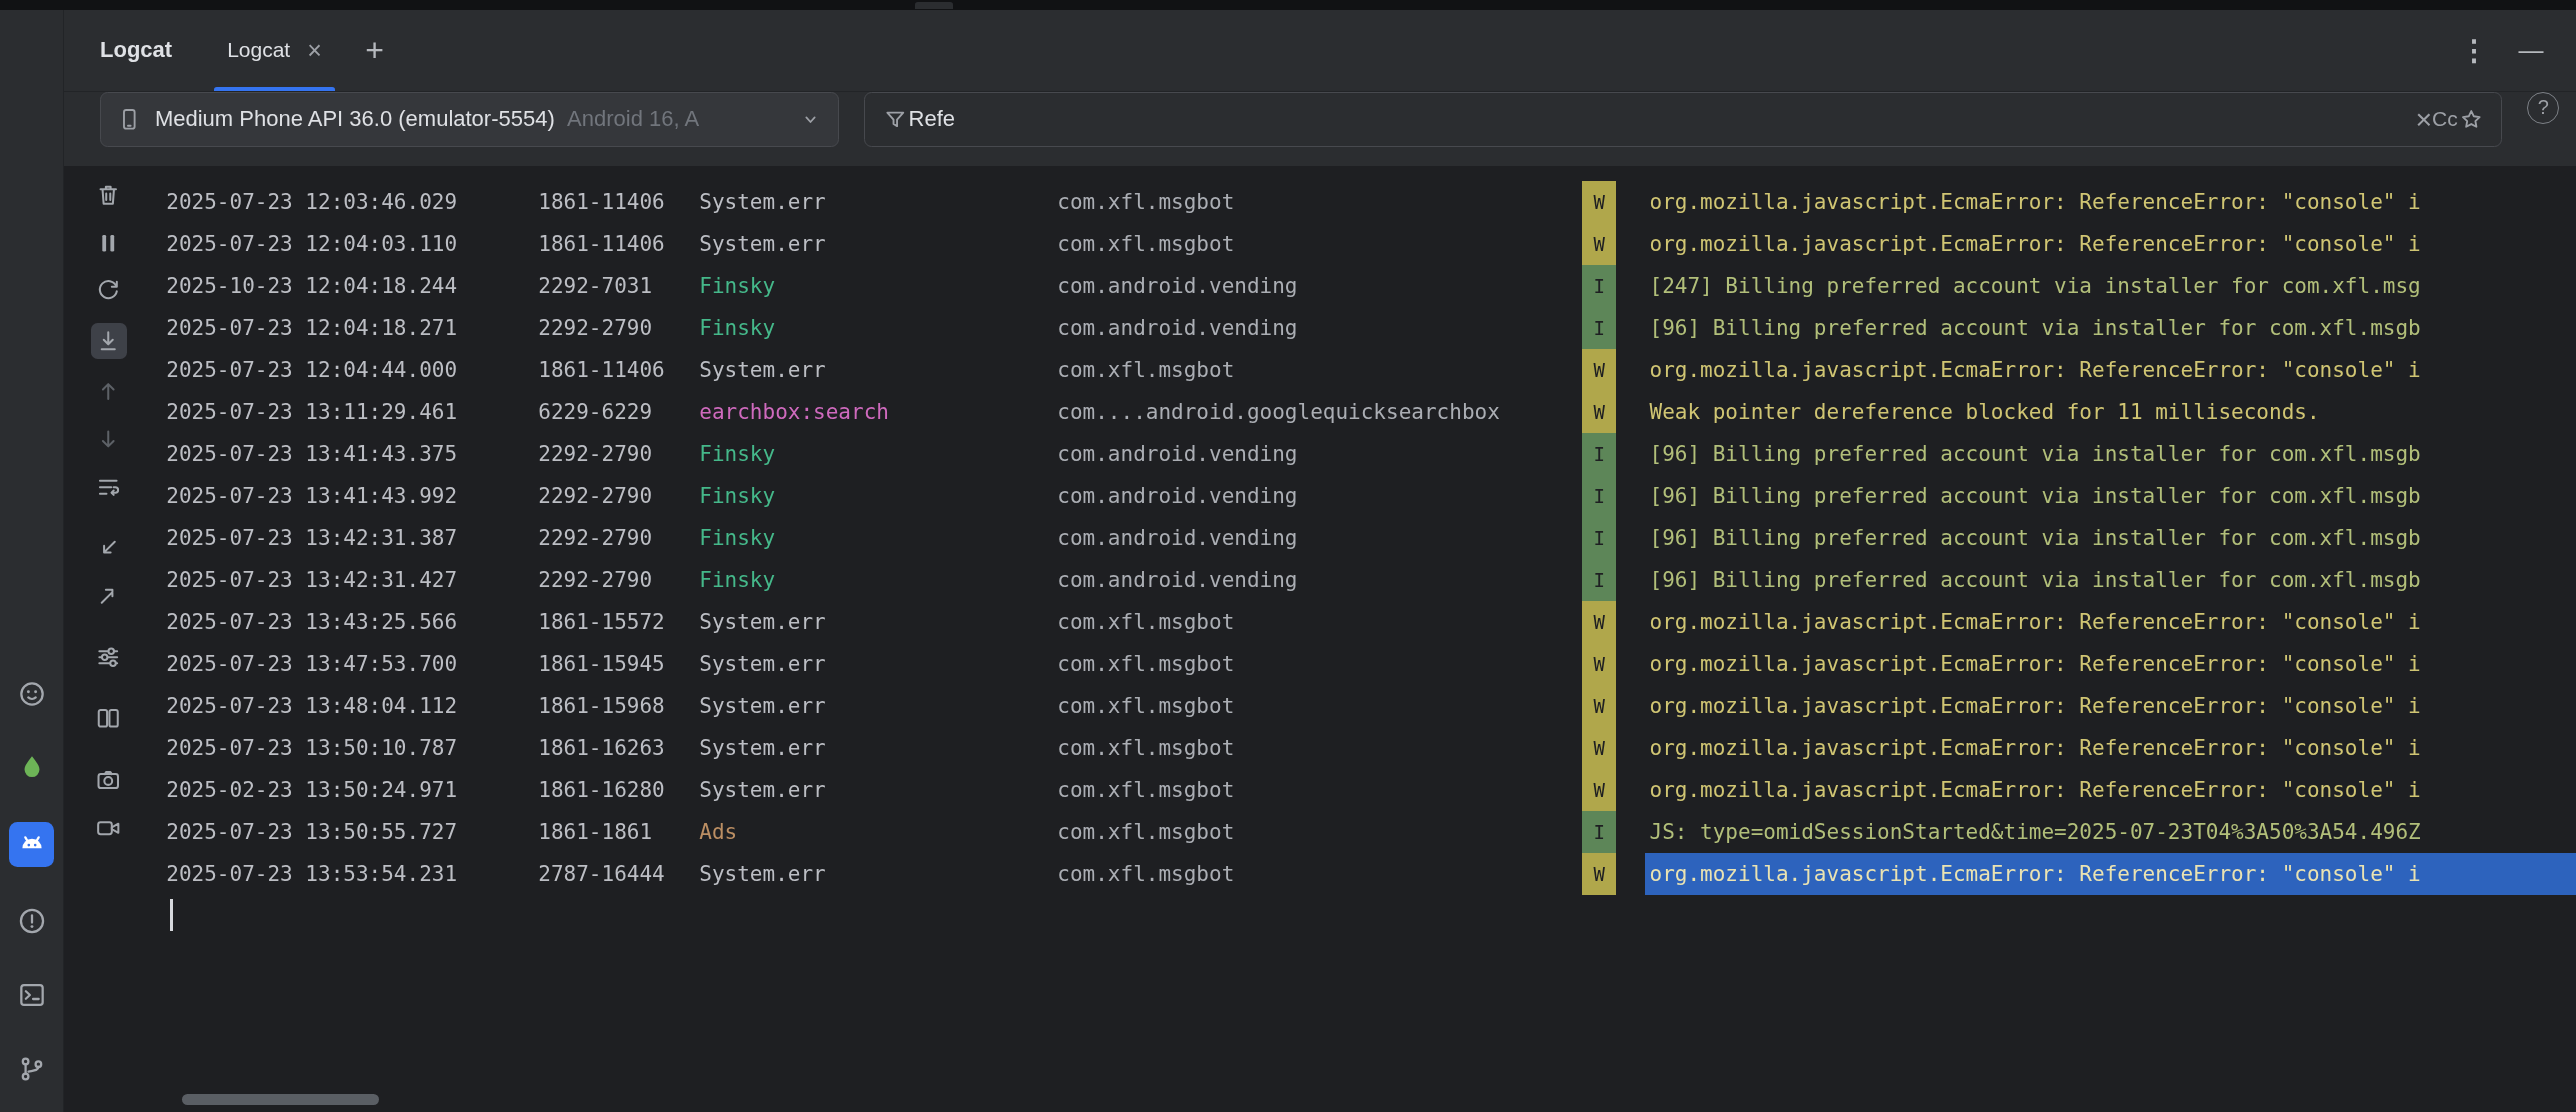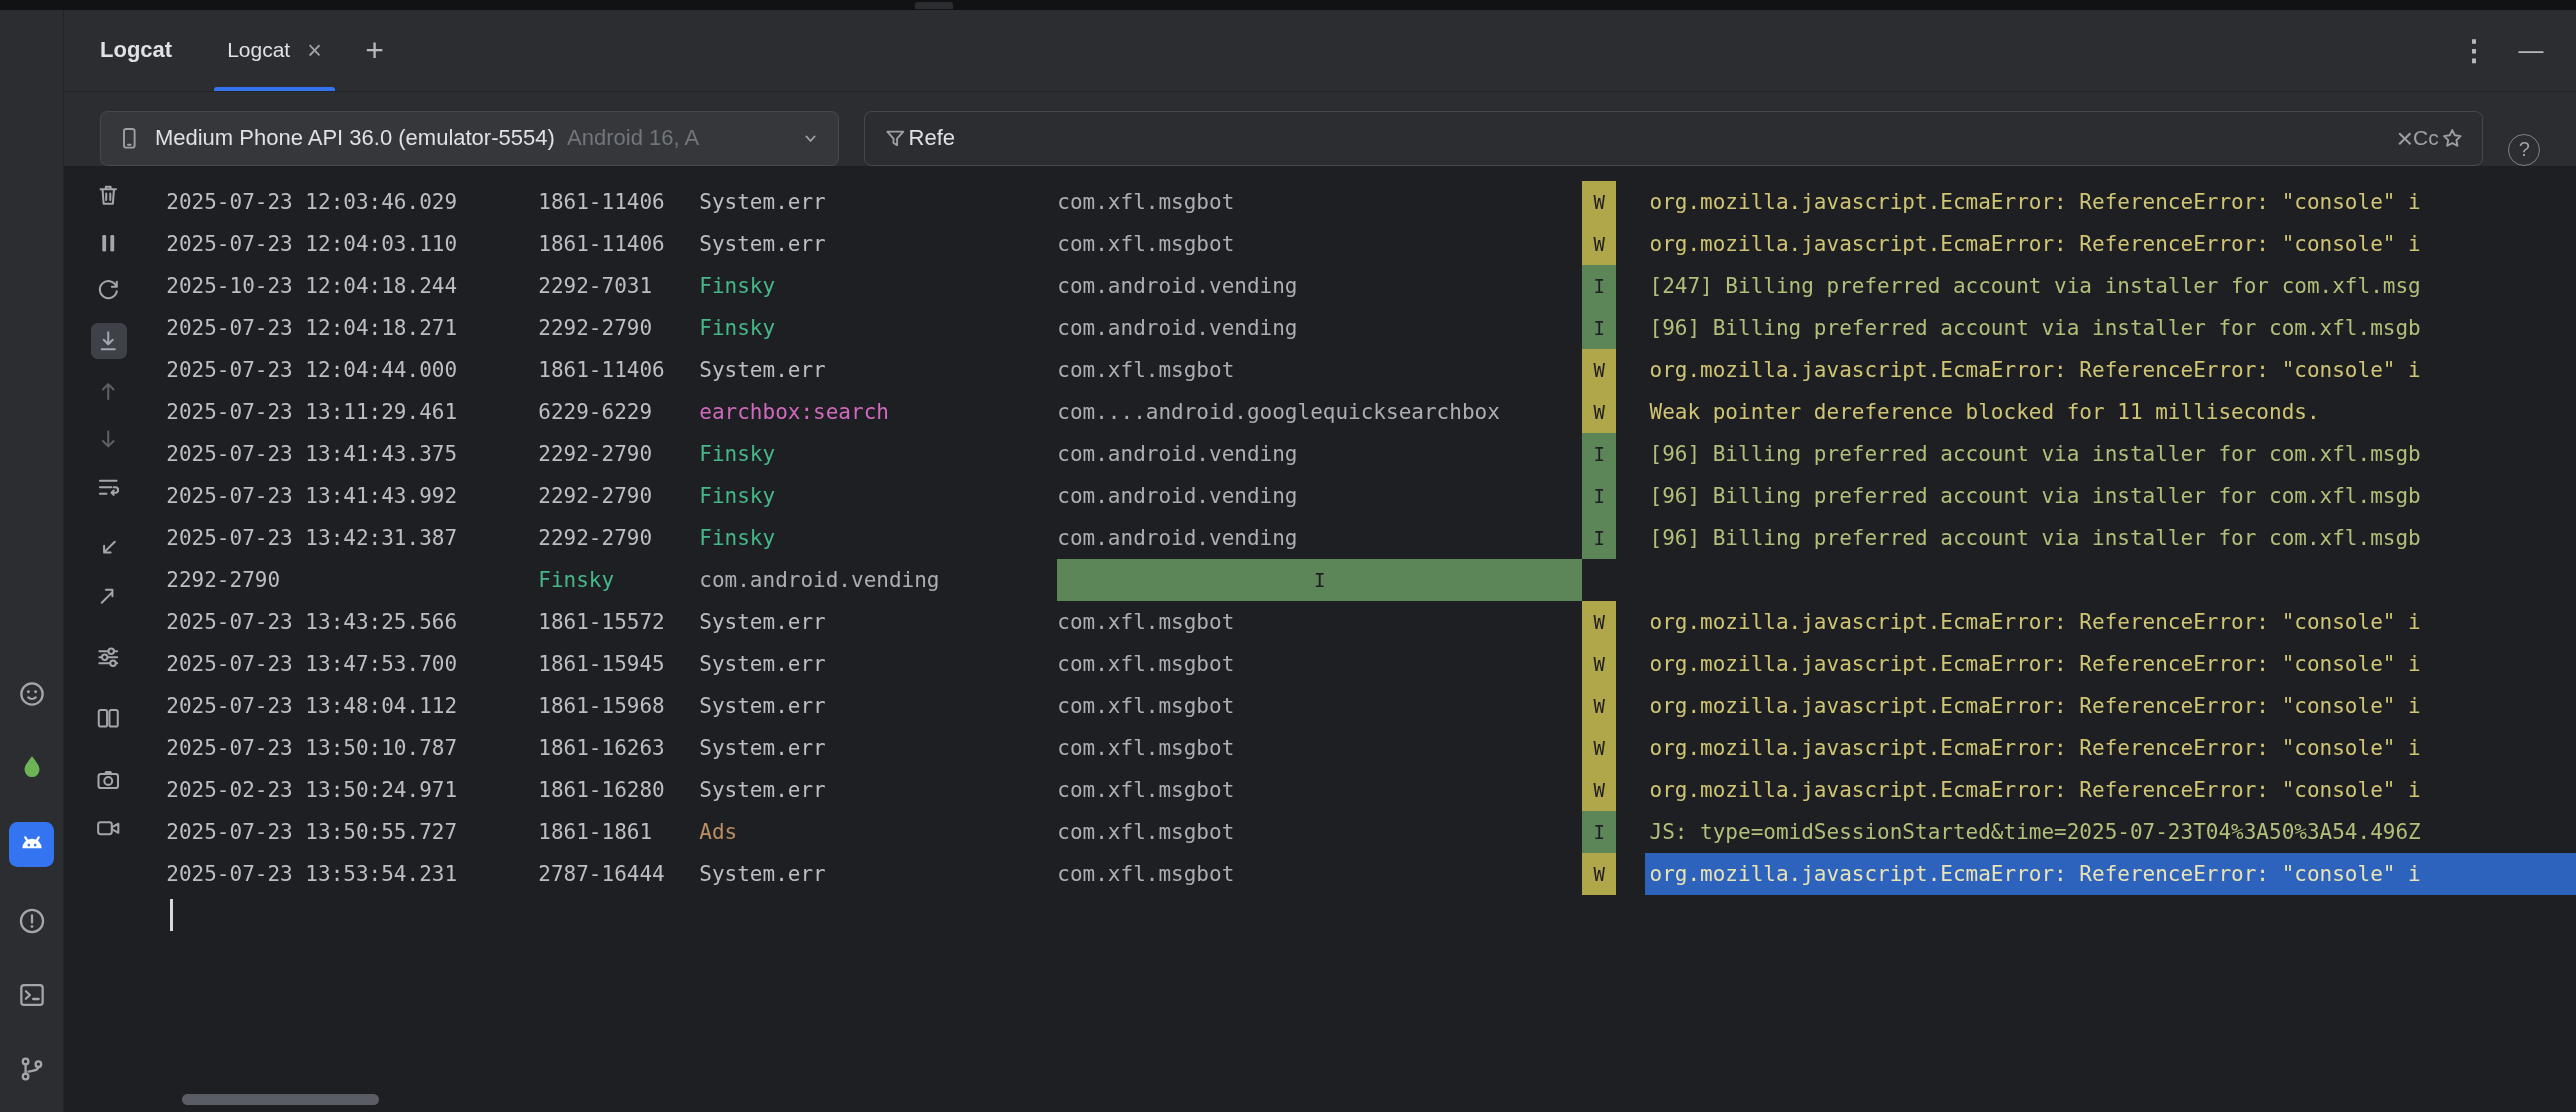--- a/index.html
+++ b/index.html
@@ -23,21 +23,21 @@
   .tool-title { font-weight:bold; font-size:22px; color:#dfe1e5; }
   .tab { position:relative; height:100%; display:flex; align-items:center; margin-left:38px; padding:0 17px; font-size:21px; }
   .tab.active::after { content:""; position:absolute; left:3.8px; right:3.8px; bottom:0; height:3.8px; background:var(--accent,#3574f0); border-radius:2.8px 2.8px 0 0; }
   .tab-close { margin-left:17px; color:#9da0a6; font-size:25px; line-height:1; }
   .add-tab { margin-left:17px; color:#b6b9be; font-size:32px; font-weight:300; padding:0 9.5px; line-height:1; }
   .tb-spacer { flex:1; }
   .kebab { color:#b6b9be; font-size:28.5px; font-weight:bold; padding:0 19px; }
   .minimize { color:#b6b9be; font-size:25px; padding:0 11.4px; }
 
   
-  .filterbar { height:74px; background:#2b2d30; display:flex; align-items:flex-end; padding:0 30px 0 36px; gap:25px; }
+  .filterbar { height:74px; background:#2b2d30; display:flex; align-items:flex-start; padding:0 11px 0 36px; gap:25px; }
   .device-select { width:739px; height:55px; background:#35373b; border:0.9px solid #47494e; border-radius:7.6px;
                    display:flex; align-items:center; padding:0 15px; gap:12.3px; flex-shrink:0; color:#9da0a6; }
   .dev-name { font-size:22px; color:#dfe1e5; white-space:nowrap; }
   .dev-detail { font-size:22px; color:#71757c; white-space:nowrap; overflow:hidden; flex:1; }
   .search { flex:1; height:55px; border:0.9px solid #47494e; border-radius:7.6px; display:flex; align-items:center;
             padding:0 17px; gap:0; background:#2b2d30; color:#9da0a6; min-width:0; }
   .search input { flex:1; background:transparent; border:none; outline:none; color:#dfe1e5; font-size:22px; font-family:inherit; min-width:0; }
   .search .clear { color:#9da0a6; font-size:28.5px; line-height:1; }
   .search .cc { color:#9da0a6; font-size:21px; }
   .help { width:32px; height:32px; margin-right:5.7px; border:1.9px solid #7d8187; border-radius:50%; color:#9da0a6;
@@ -317,20 +317,21 @@
   </div>
               <div class="row">
     <span class="time">2025-07-23 13:42:31.387</span>
     <span class="pid">2292-2790</span>
     <span class="tag" style="color: rgb(69, 184, 138);">Finsky</span>
     <span class="pkg">com.android.vending</span>
     <span class="badge" style="background: rgb(93, 134, 88);">I</span>
     <span class="msg" style="color: rgb(178, 191, 122);">[96] Billing preferred account via installer for com.xfl.msgb</span>
   </div>
               <div class="row">
+    <span class="time">2025-07-23 13:42:31.427</span>
     <span class="pid">2292-2790</span>
     <span class="tag" style="color: rgb(69, 184, 138);">Finsky</span>
     <span class="pkg">com.android.vending</span>
     <span class="badge" style="background: rgb(93, 134, 88);">I</span>
     <span class="msg" style="color: rgb(178, 191, 122);">[96] Billing preferred account via installer for com.xfl.msgb</span>
   </div>
               <div class="row">
     <span class="time">2025-07-23 13:43:25.566</span>
     <span class="pid">1861-15572</span>
     <span class="tag" style="color: rgb(188, 190, 196);">System.err</span>

